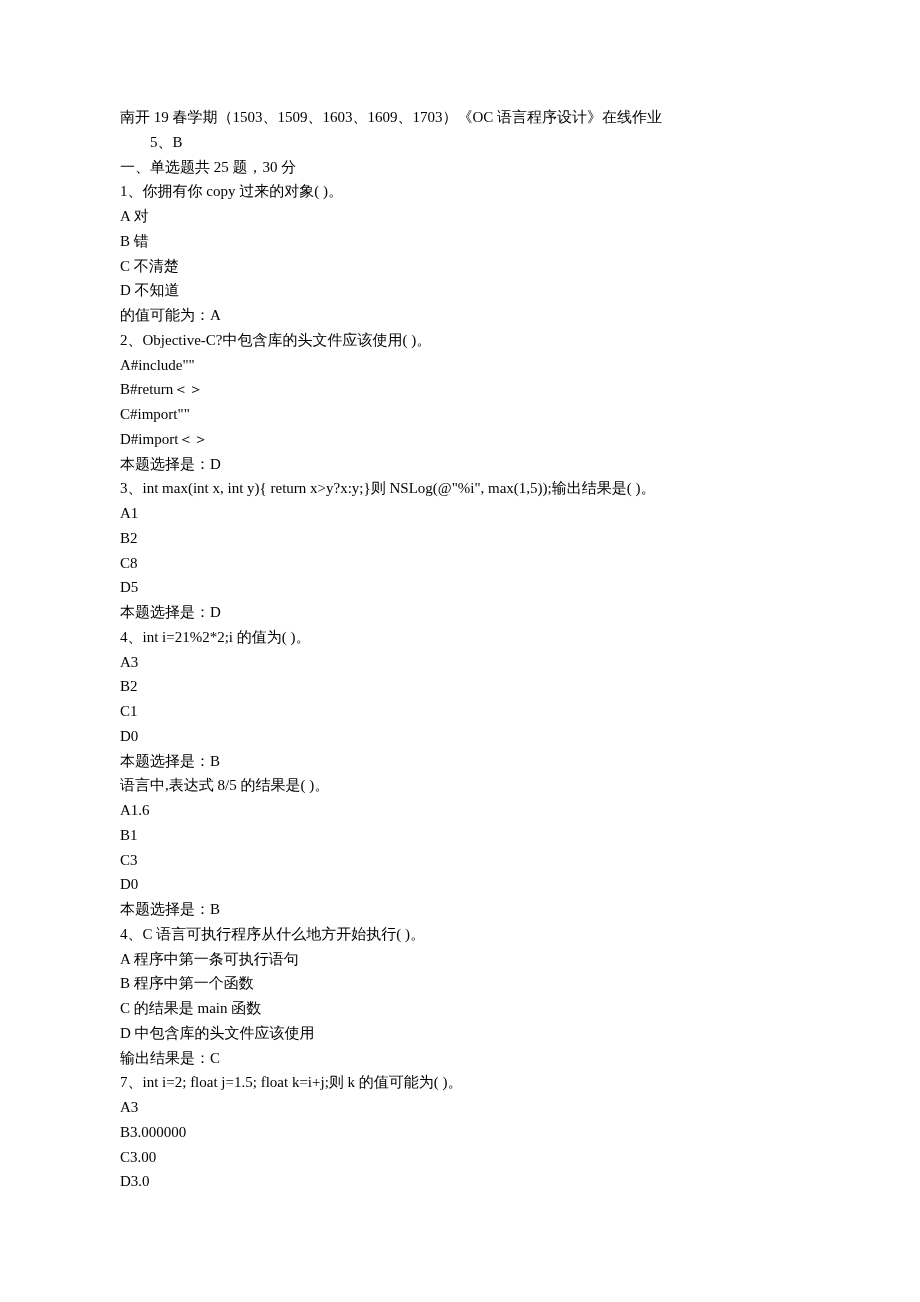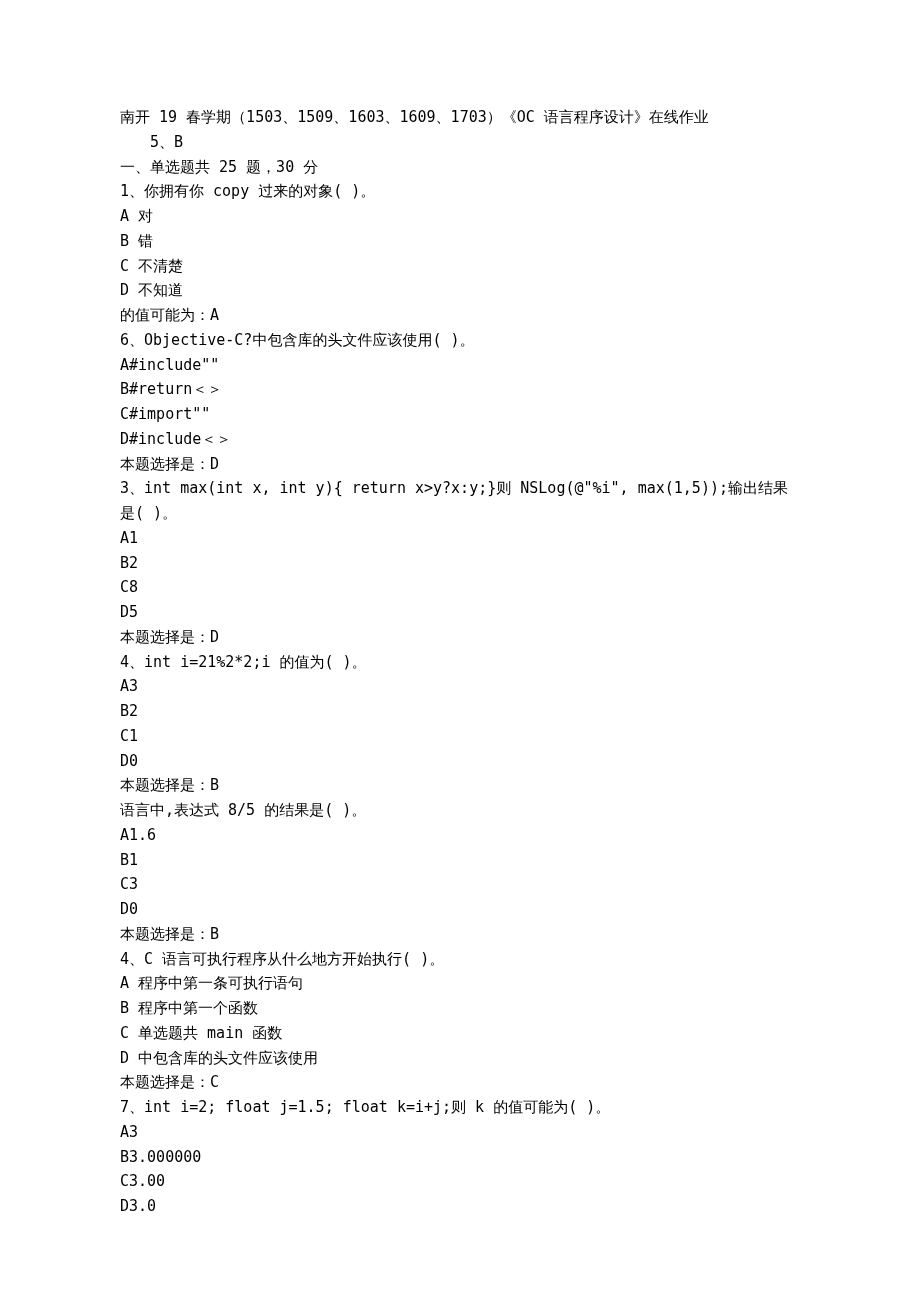--- a/index.html
+++ b/index.html
@@ -1,18 +1,19 @@
 <!DOCTYPE html>
 <html><head>
   <meta charset="utf-8">
   <style>
     * {
       margin: 0;
       padding: 0;
       box-sizing: border-box;
+      font-family: Liberation Serif, serif;
     }
     body {
       width: 920px;
       min-height: 1302px;
       background: #ffffff;
       font-family: "SimSun", "宋体", "Microsoft YaHei", monospace;
       font-size: 15px;
       line-height: 1.65;
       color: #000000;
       padding: 105px 120px 40px 120px;
@@ -31,25 +32,25 @@
 <div class="line indent">5、B</div>
 <div class="line">一、单选题共 25 题，30 分</div>
 
 <div class="line">1、你拥有你 copy 过来的对象( )。</div>
 <div class="line">A 对</div>
 <div class="line">B 错</div>
 <div class="line">C 不清楚</div>
 <div class="line">D 不知道</div>
 <div class="line">的值可能为：A</div>
 
-<div class="line">6、Objective-C?中包含库的头文件应该使用( )。</div>
+<div class="line">2、Objective-C?中包含库的头文件应该使用( )。</div>
 <div class="line">A#include""</div>
 <div class="line">B#return＜＞</div>
 <div class="line">C#import""</div>
-<div class="line">D#include＜＞</div>
+<div class="line">D#import＜＞</div>
 <div class="line">本题选择是：D</div>
 
 <div class="line">3、int max(int x, int y){ return x&gt;y?x:y;}则 NSLog(@"%i", max(1,5));输出结果是( )。</div>
 <div class="line">A1</div>
 <div class="line">B2</div>
 <div class="line">C8</div>
 <div class="line">D5</div>
 <div class="line">本题选择是：D</div>
 
 <div class="line">4、int i=21%2*2;i 的值为( )。</div>
@@ -62,21 +63,21 @@
 <div class="line">语言中,表达式 8/5 的结果是( )。</div>
 <div class="line">A1.6</div>
 <div class="line">B1</div>
 <div class="line">C3</div>
 <div class="line">D0</div>
 <div class="line">本题选择是：B</div>
 
 <div class="line">4、C 语言可执行程序从什么地方开始执行( )。</div>
 <div class="line">A 程序中第一条可执行语句</div>
 <div class="line">B 程序中第一个函数</div>
-<div class="line">C 单选题共 main 函数</div>
+<div class="line">C 的结果是 main 函数</div>
 <div class="line">D 中包含库的头文件应该使用</div>
-<div class="line">本题选择是：C</div>
+<div class="line">输出结果是：C</div>
 
 <div class="line">7、int i=2; float j=1.5; float k=i+j;则 k 的值可能为( )。</div>
 <div class="line">A3</div>
 <div class="line">B3.000000</div>
 <div class="line">C3.00</div>
 <div class="line">D3.0</div>
 
 </body></html>

